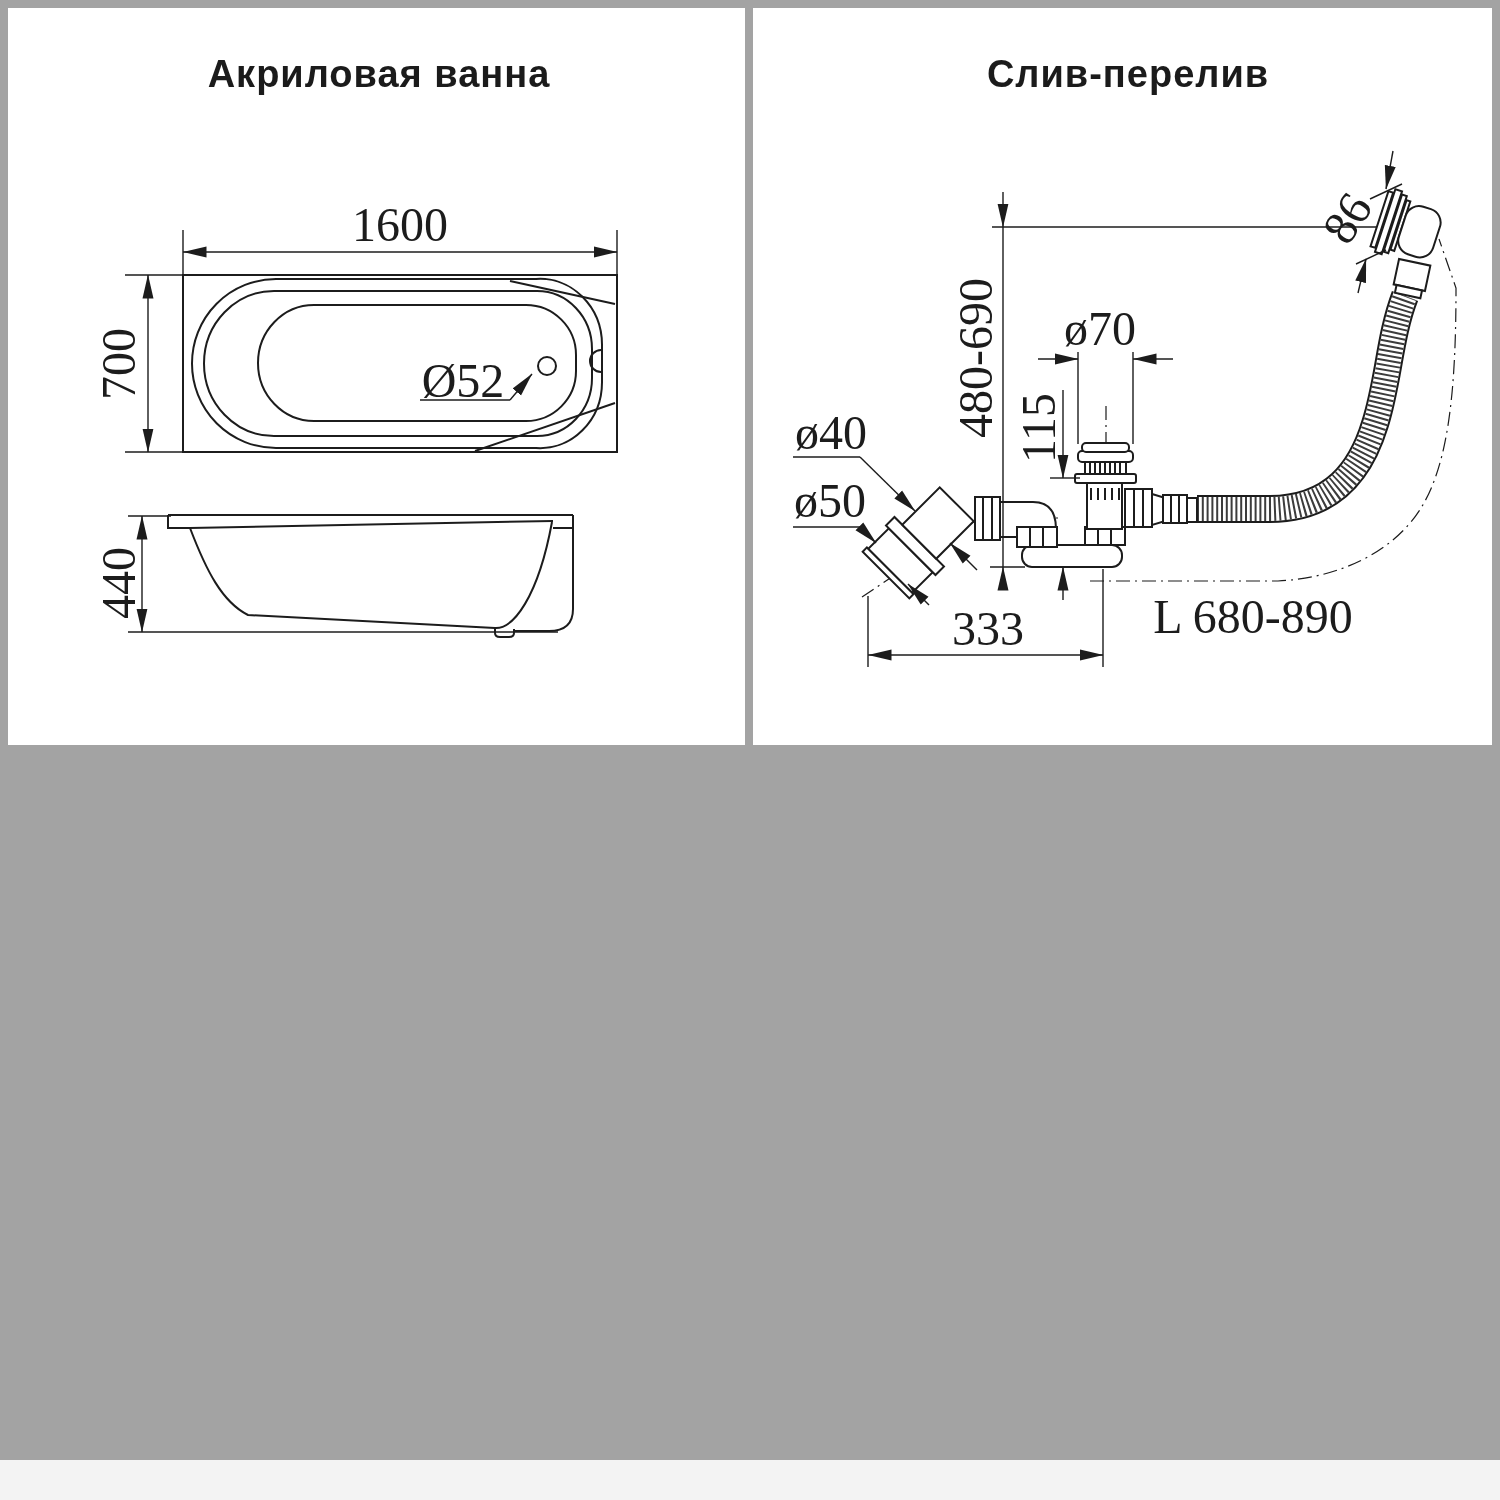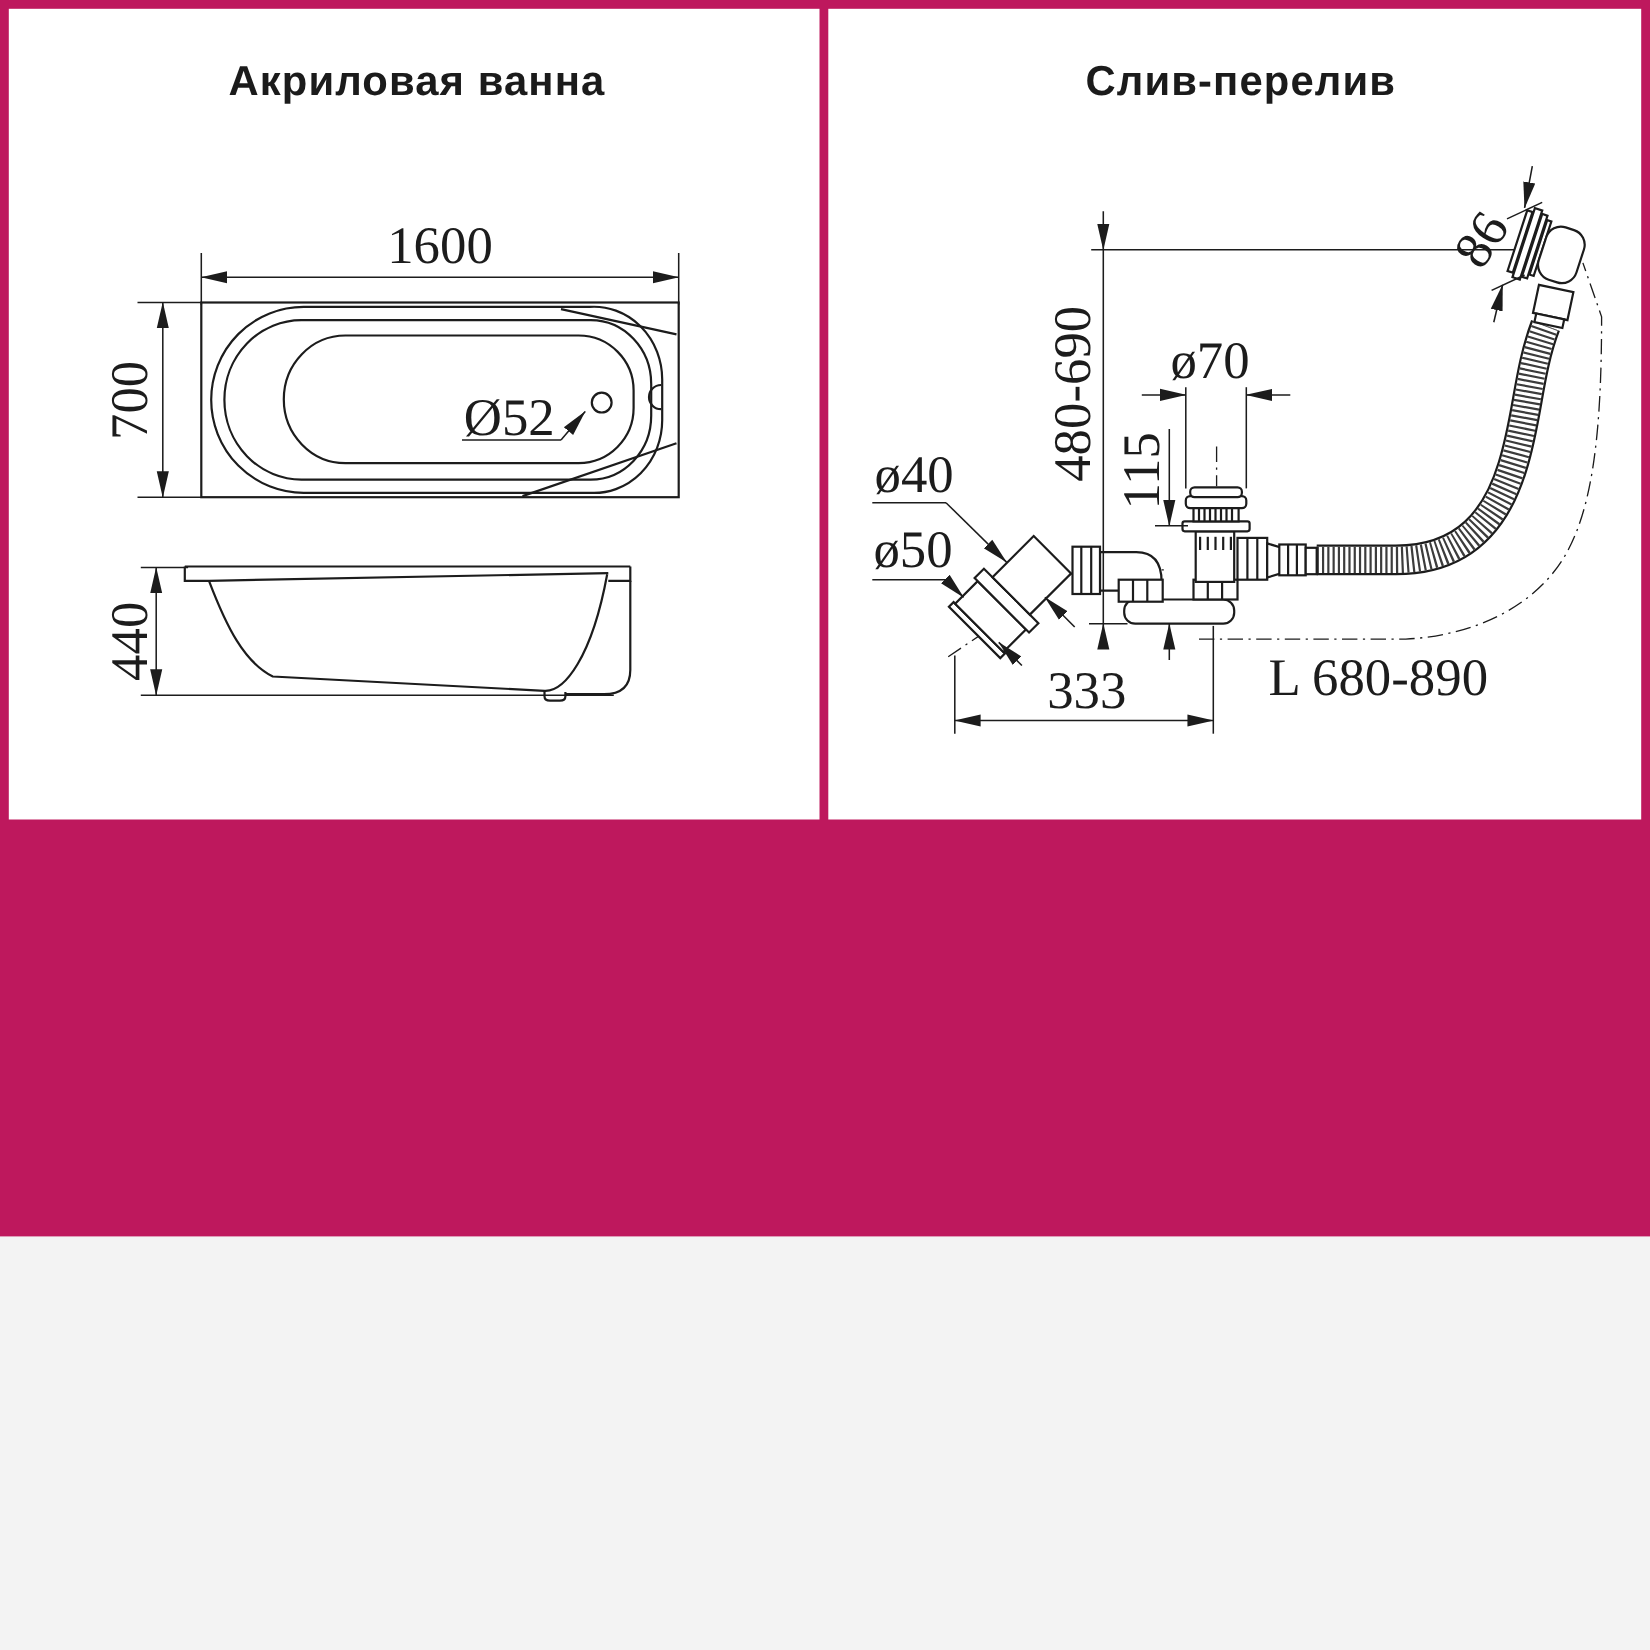--- a/index.html
+++ b/index.html
@@ -1,18 +1,18 @@
 <!DOCTYPE html>
 <html><head>
 <meta charset="utf-8">
 <style>
   html,body{margin:0;padding:0;}
   body{width:1500px;height:1500px;background:#f3f3f3;position:relative;
        font-family:"Liberation Sans",sans-serif;color:#1c1c1c;}
-  .canvas{position:absolute;inset:0;width:1500px;height:1124px;background:#be185d;}
+  .canvas{position:absolute;inset:0;width:1500px;height:1460px;background:#a3a3a3;}
   .panel{position:absolute;top:8px;height:737px;background:#ffffff;}
   .panel.left{left:8px;width:737px;}
   .panel.right{left:753px;width:739px;text-align:right;}
   svg{display:block;}
   
   .ln   {stroke:#1c1c1c;stroke-width:2;fill:none;}
   .lnf  {stroke:#1c1c1c;stroke-width:2;fill:#ffffff;}
   .thin {stroke:#1c1c1c;stroke-width:1.4;fill:none;}
   .cl   {stroke:#1c1c1c;stroke-width:1.2;fill:none;stroke-dasharray:14 5 2 5;}
   .dimtxt{font-family:"Liberation Serif",serif;font-size:48px;fill:#1c1c1c;}

